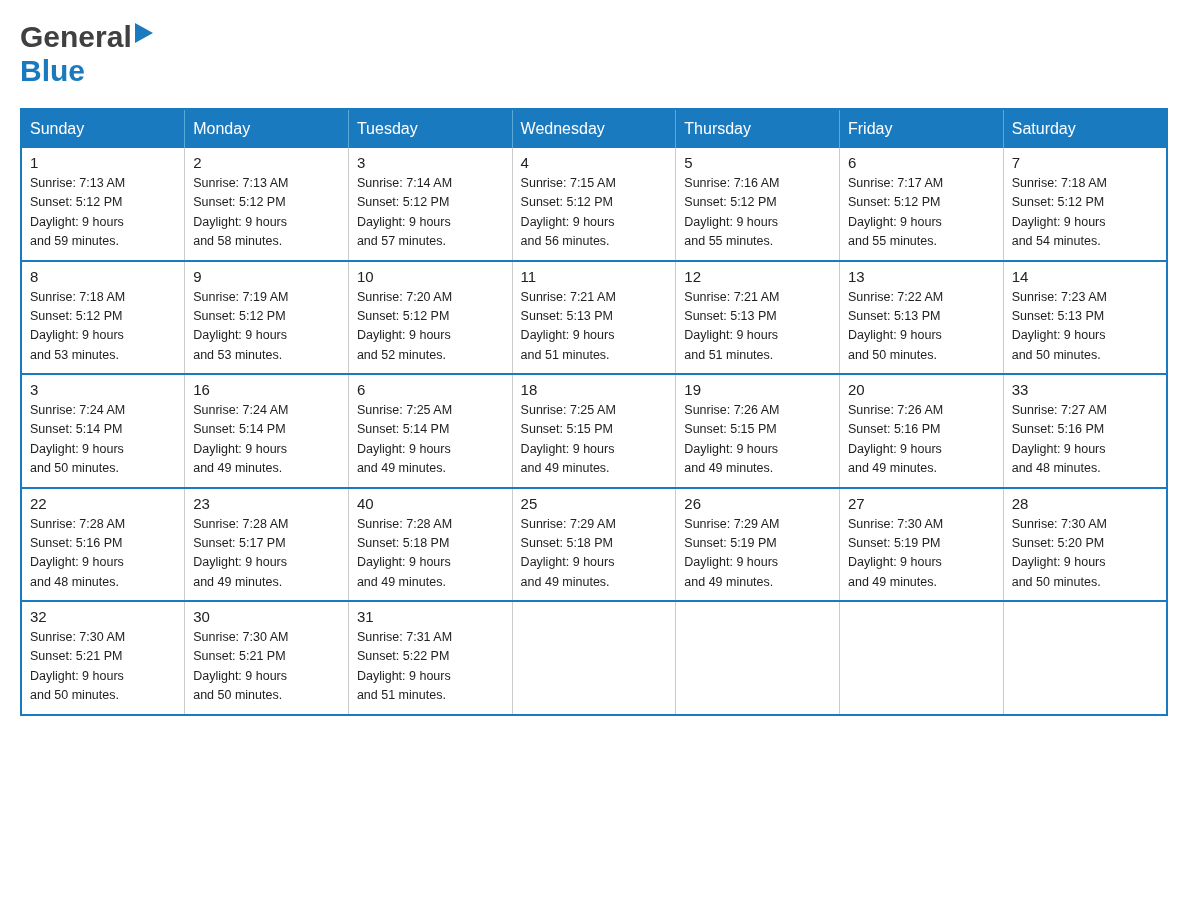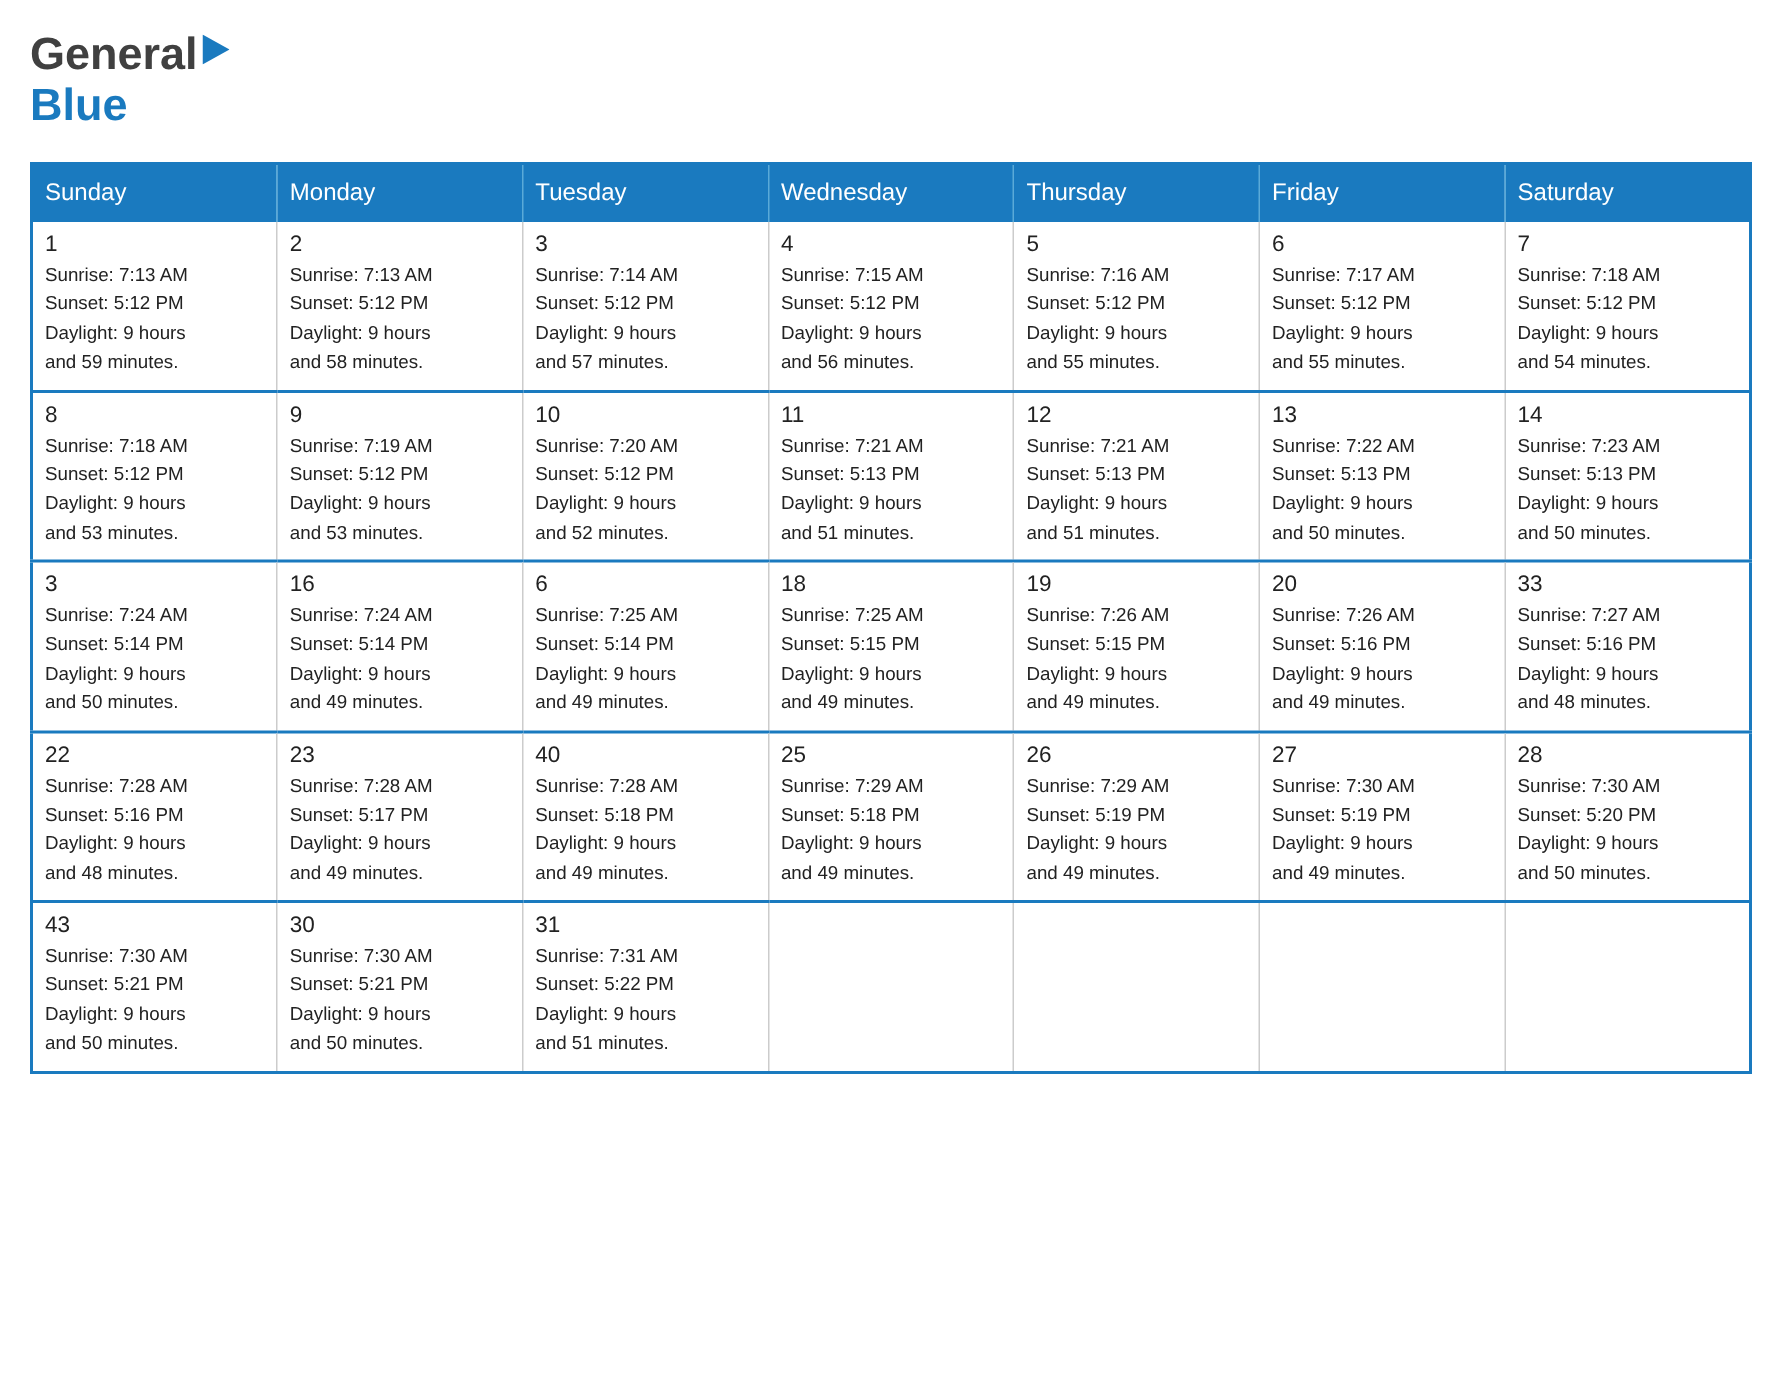--- a/index.html
+++ b/index.html
@@ -239,21 +239,21 @@
         <span class="day-number">27</span>
         <div class="day-info">Sunrise: 7:30 AM<br>Sunset: 5:19 PM<br>Daylight: 9 hours<br>and 49 minutes.</div>
       </td>
         <td>
         <span class="day-number">28</span>
         <div class="day-info">Sunrise: 7:30 AM<br>Sunset: 5:20 PM<br>Daylight: 9 hours<br>and 50 minutes.</div>
       </td>
       </tr>
       <tr>
         <td>
-        <span class="day-number">43</span>
+        <span class="day-number">32</span>
         <div class="day-info">Sunrise: 7:30 AM<br>Sunset: 5:21 PM<br>Daylight: 9 hours<br>and 50 minutes.</div>
       </td>
         <td>
         <span class="day-number">30</span>
         <div class="day-info">Sunrise: 7:30 AM<br>Sunset: 5:21 PM<br>Daylight: 9 hours<br>and 50 minutes.</div>
       </td>
         <td>
         <span class="day-number">31</span>
         <div class="day-info">Sunrise: 7:31 AM<br>Sunset: 5:22 PM<br>Daylight: 9 hours<br>and 51 minutes.</div>
       </td>

